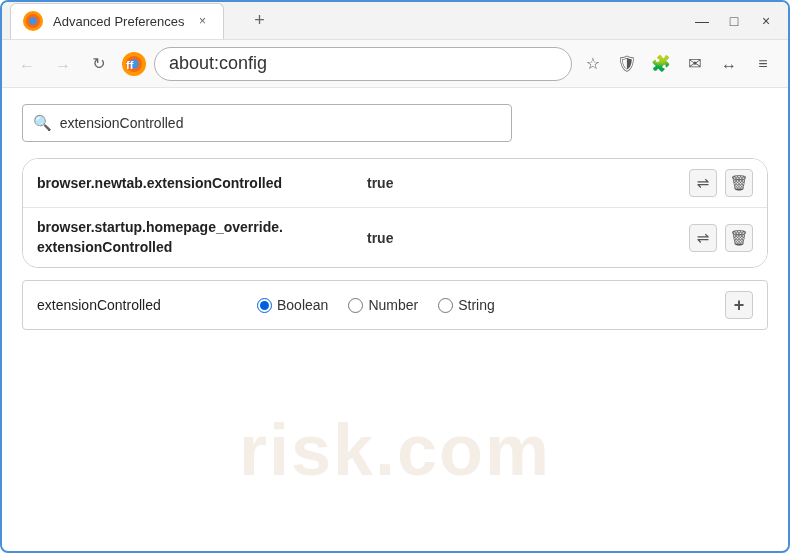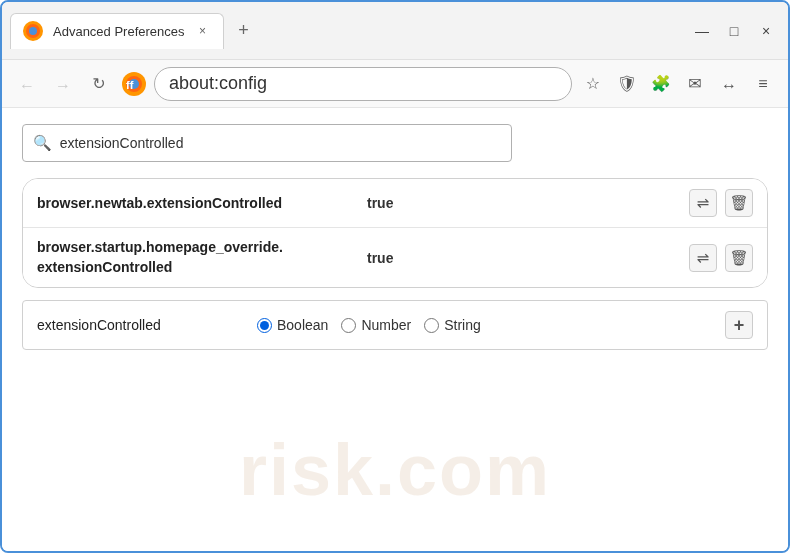--- a/index.html
+++ b/index.html
@@ -9,26 +9,26 @@
       width: 790px;
       height: 553px;
       overflow: hidden;
       border: 2px solid #4a90d9;
       border-radius: 8px;
     }
 
     
     .title-bar {
       background: #f3f3f3;
-      height: 58px;
+      height: 38px;
       display: flex;
       align-items: center;
       padding: 4px 8px;
       border-bottom: 1px solid #e0e0e0;
-      gap: 6px;
+      gap: 22px;
     }
     .tab {
       display: flex;
       align-items: center;
       background: #fff;
       border: 1px solid #d0d0d0;
       border-bottom: none;
       border-radius: 6px 6px 0 0;
       padding: 6px 10px;
       gap: 8px;
@@ -269,21 +269,21 @@
       background: #fff;
     }
     .add-pref-name {
       font-size: 14px;
       color: #222;
       flex: 0 0 220px;
     }
     .type-options {
       display: flex;
       align-items: center;
-      gap: 13px;
+      gap: 20px;
       flex: 1;
     }
     .radio-option {
       display: flex;
       align-items: center;
       gap: 5px;
       font-size: 14px;
       color: #333;
       cursor: pointer;
     }

